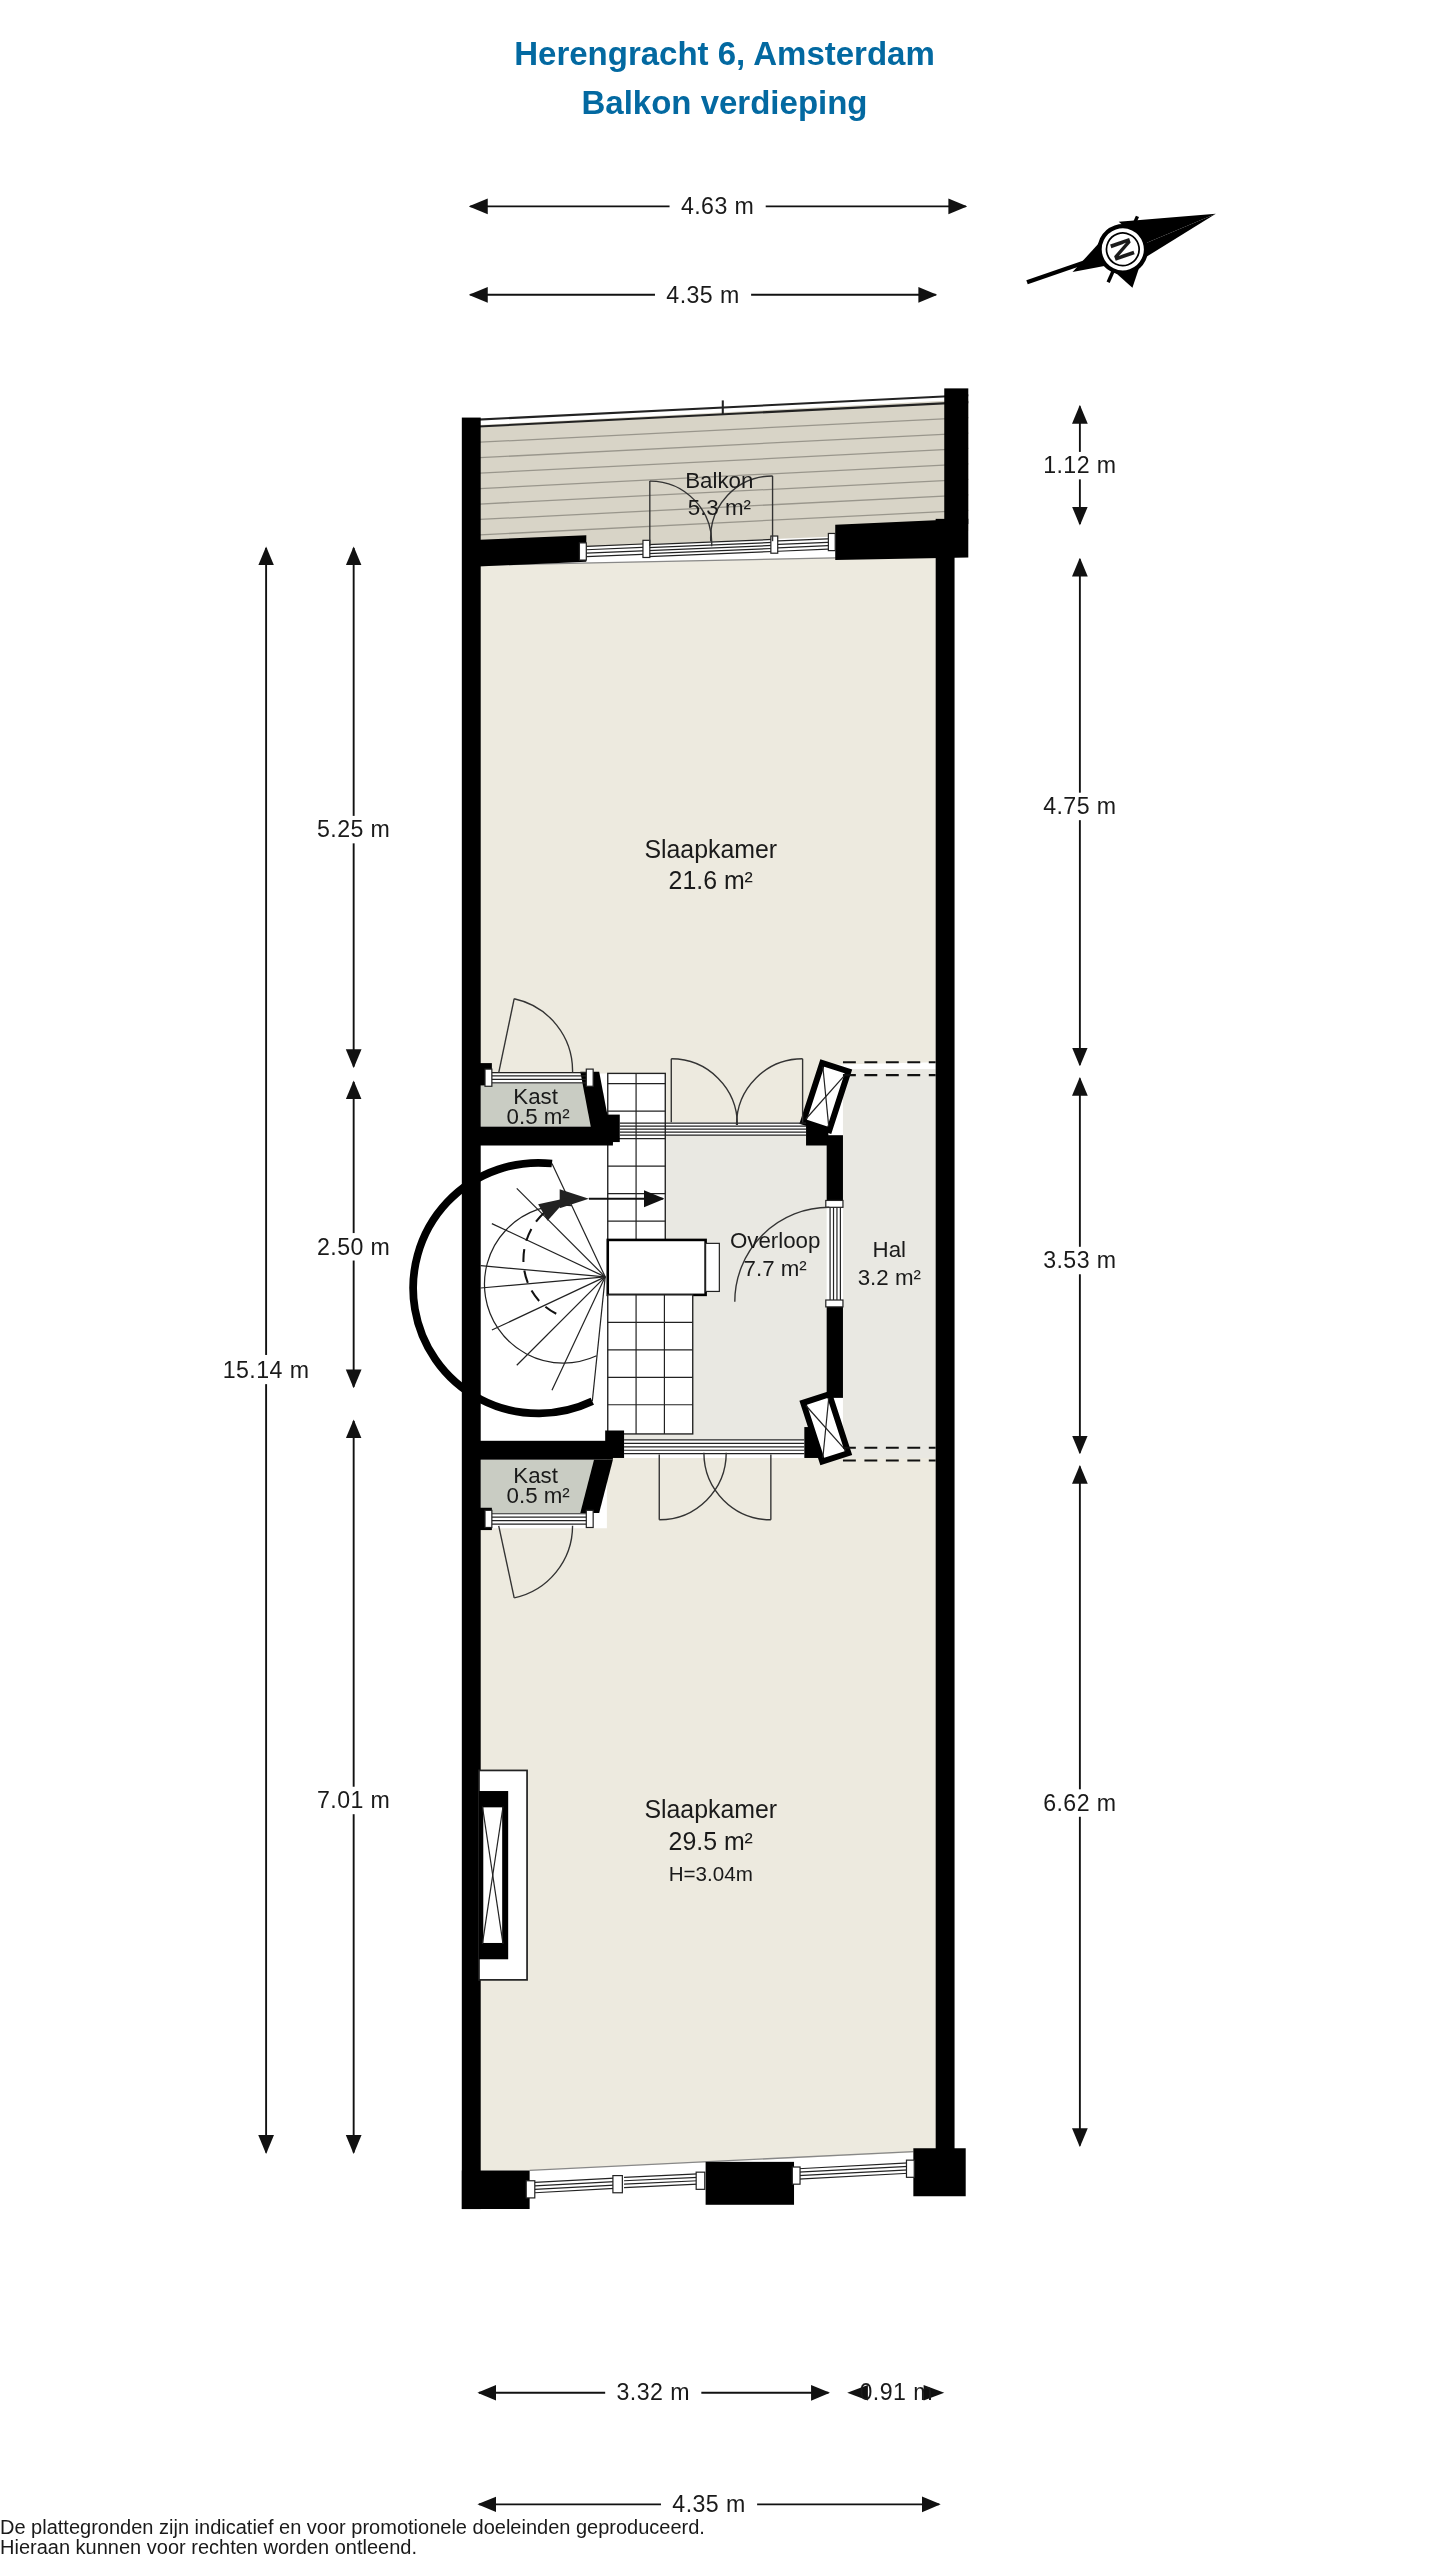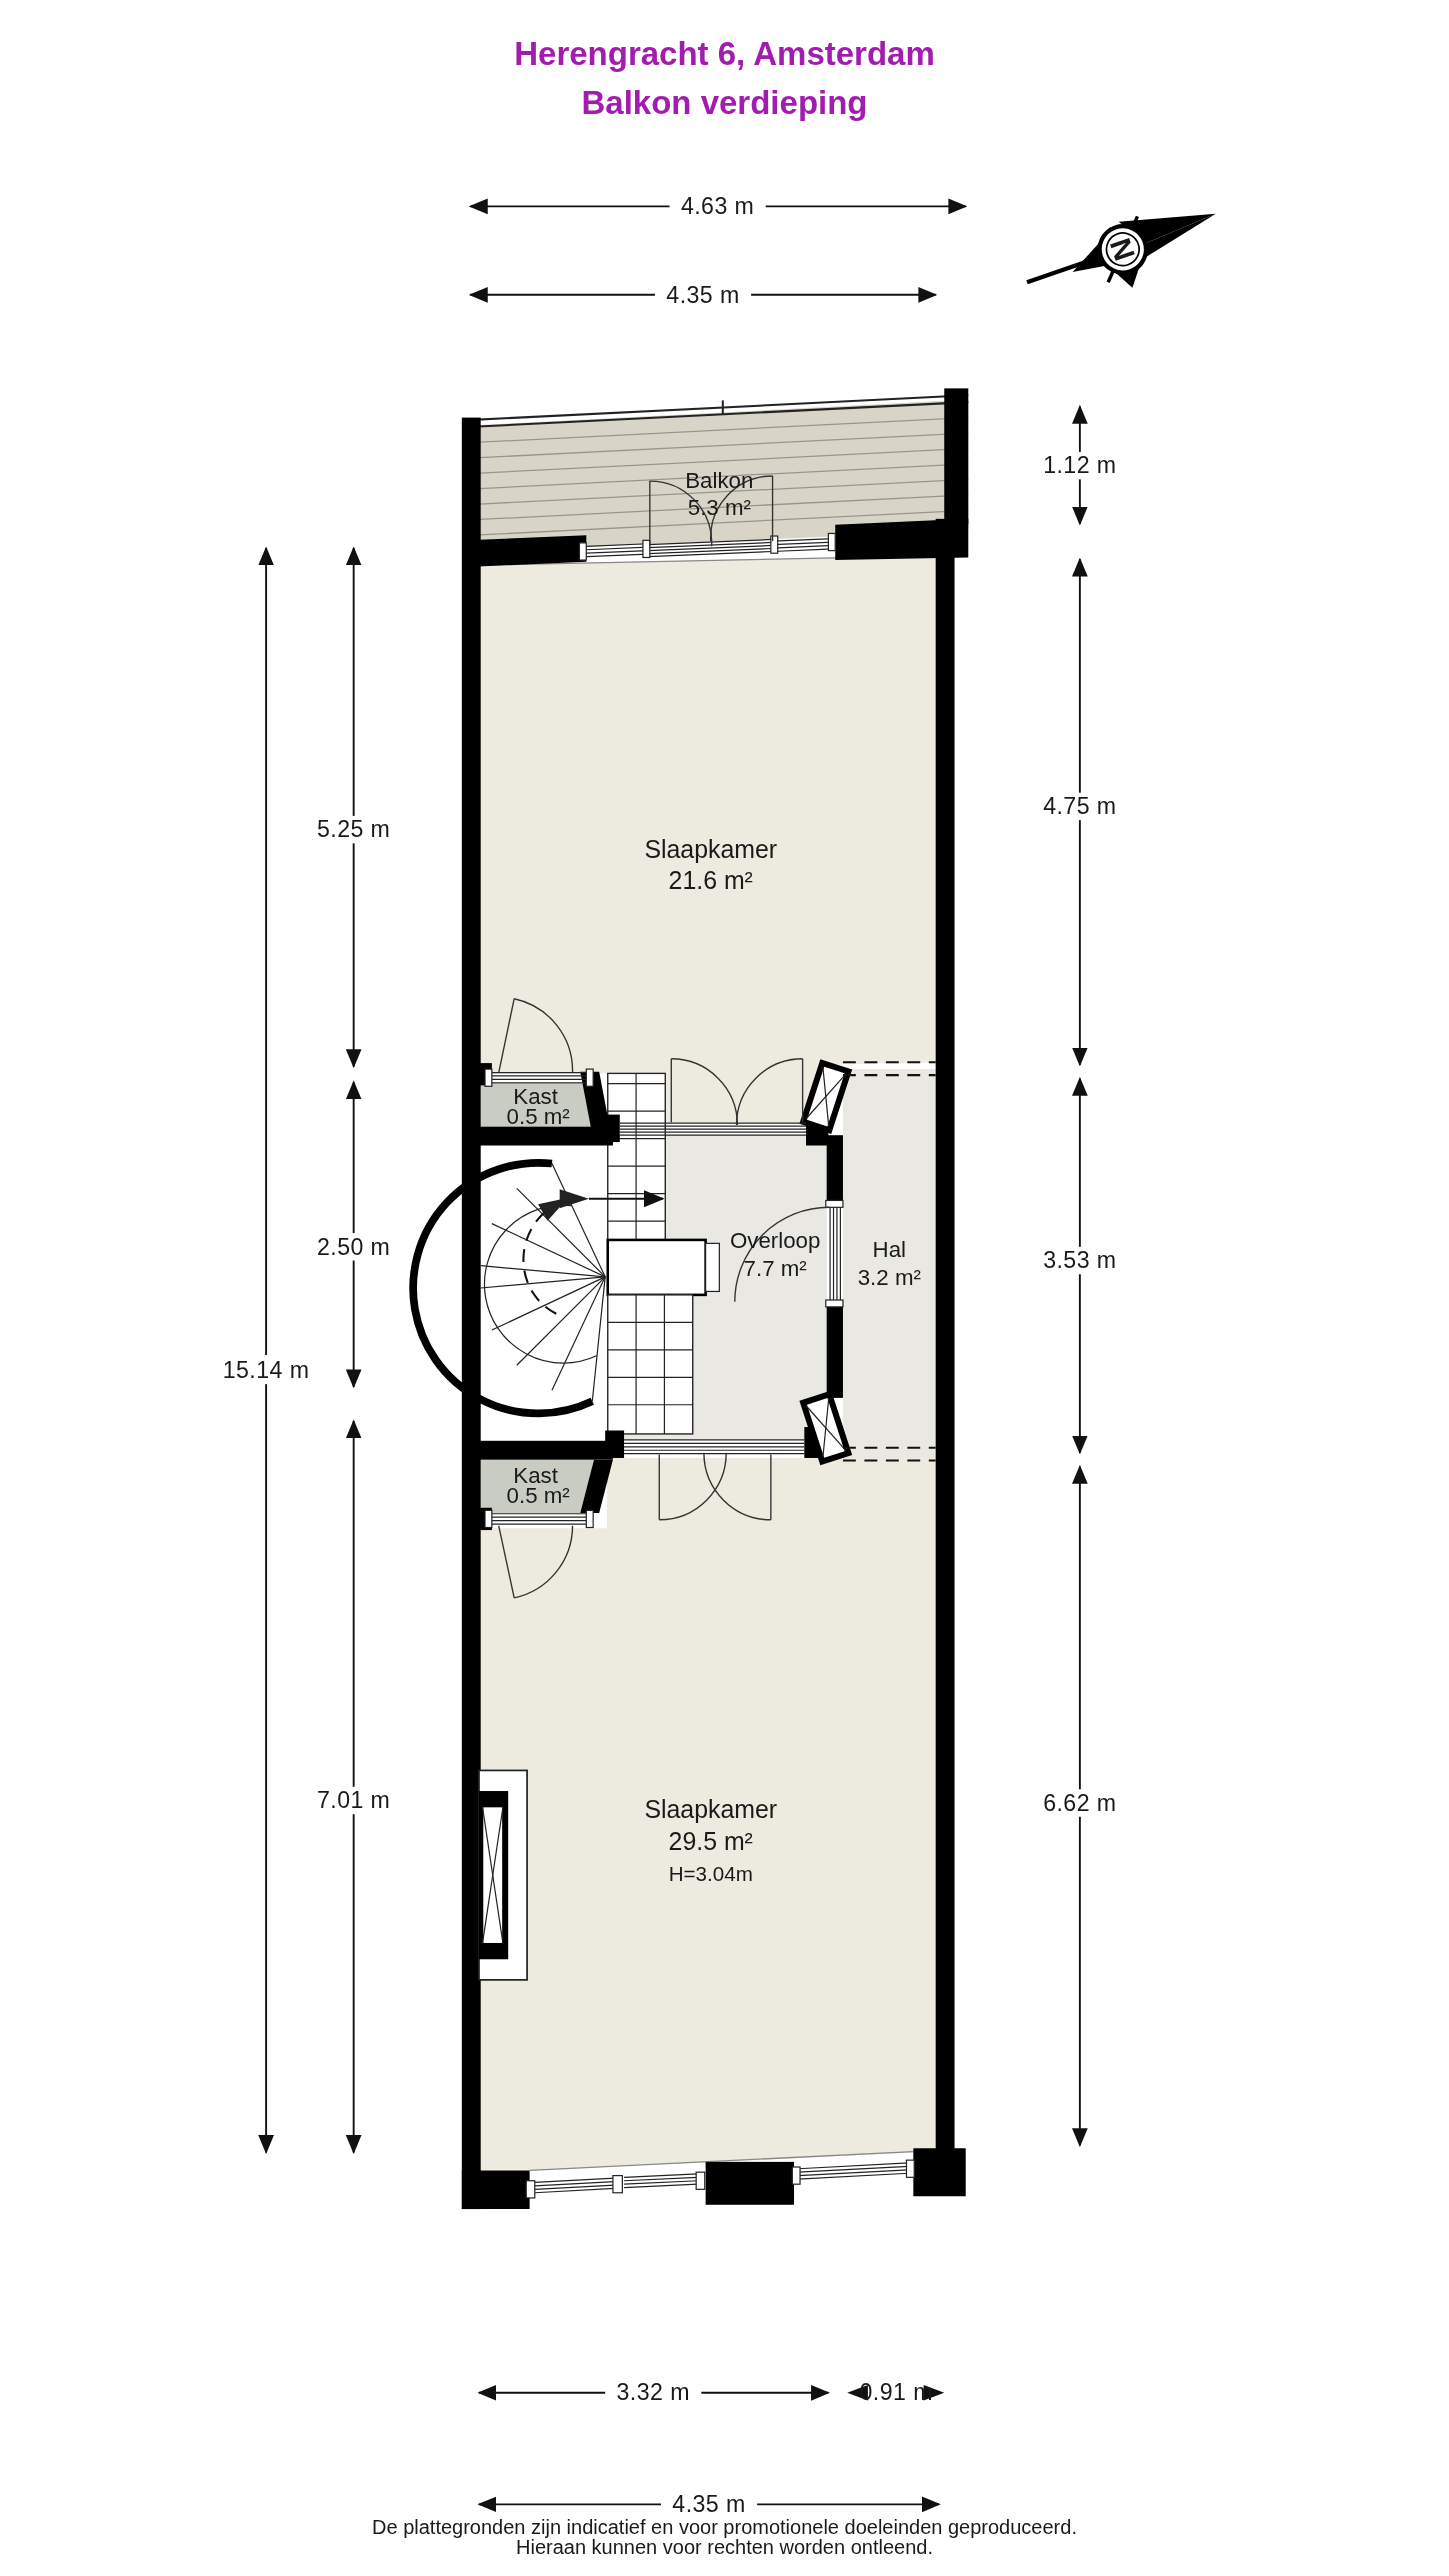--- a/index.html
+++ b/index.html
@@ -1,20 +1,20 @@
 <!DOCTYPE html>
 <html style="font-size:13.7px"><head>
 <meta charset="utf-8">
 <style>
   html,body{margin:0;padding:0;background:#ffffff;}
   .page{position:relative;width:1449px;height:2576px;background:#ffffff;overflow:hidden;
         font-family:"Liberation Sans", sans-serif;color:#111;}
   .title{position:absolute;top:29px;left:0;width:100%;text-align:center;
-         font-weight:bold;font-size:33px;line-height:49px;color:#a21caf;}
-  .footer{position:absolute;top:2517px;left:0;width:100%;text-align:center;
+         font-weight:bold;font-size:33px;line-height:49px;color:#0369a1;}
+  .footer{position:absolute;top:2517px;left:0;width:100%;text-align:left;
           font-size:20px;line-height:20px;color:#1a1a1a;}
   svg.plan{position:absolute;left:0;top:0;}
   svg text{font-family:"Liberation Sans", sans-serif;fill:#1a1a1a;}
   .roomlbl{font-size:29px;}
   .roomlbl-sm{font-size:26px;}
   .roomlbl-xs{font-size:24px;}
   .dimlbl{font-size:27px;letter-spacing:.5px;}
   .dimline{stroke:#111;stroke-width:2.2;fill:none;}
   .thin{stroke:#222;stroke-width:1.4;fill:none;}
   .door{stroke:#333;stroke-width:1.6;fill:none;}

